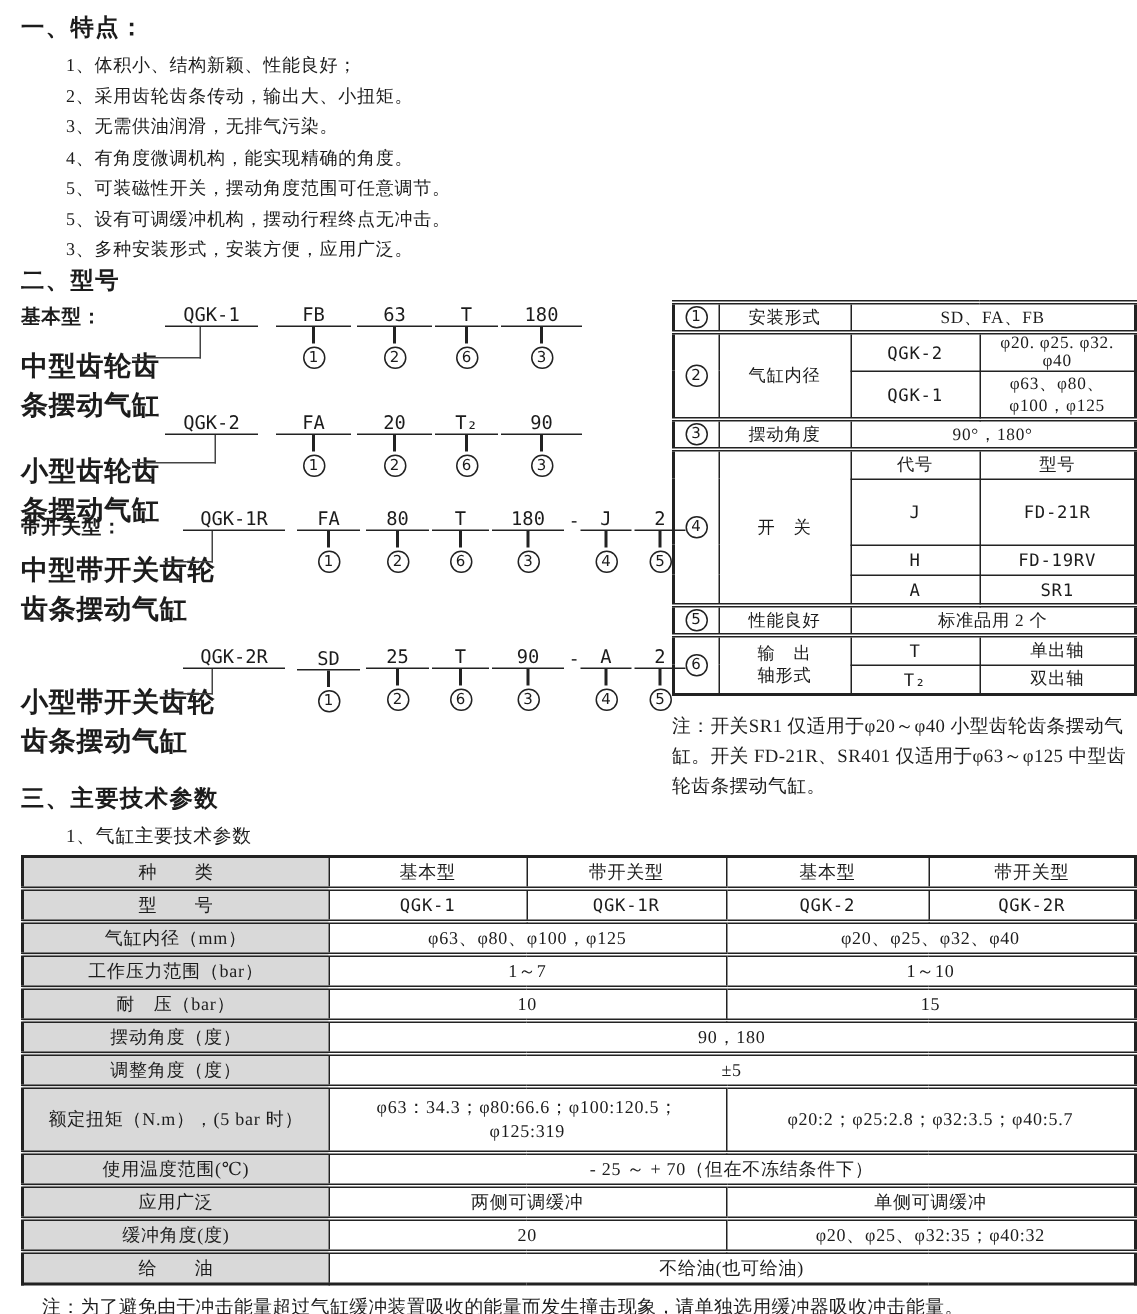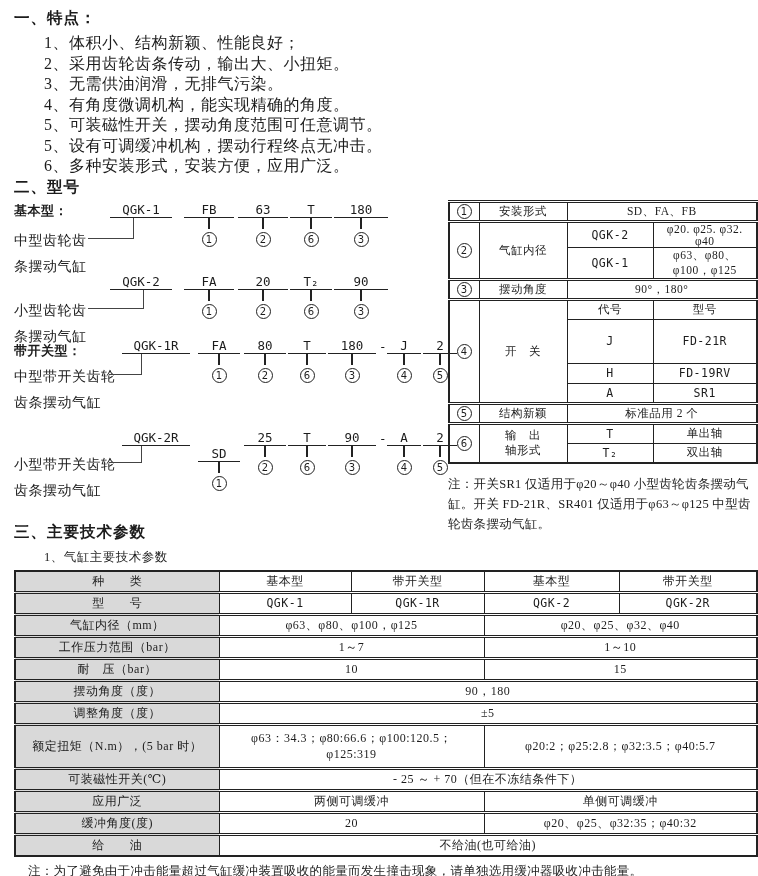--- a/index.html
+++ b/index.html
@@ -13,32 +13,32 @@
   .page { position:relative; width:758px; height:876px; padding:8px 2px 0 14px; overflow:hidden; }
 
   h1.sec {
     margin:0; font-size:15.5px; font-weight:bold;
     font-family:"DejaVu Sans","Liberation Sans",sans-serif;
     letter-spacing:1px;
   }
 
   
   .feature-list { margin:4px 0 0 30px; }
-  .feature-item { font-size:16px; line-height:20.5px; letter-spacing:0.5px; }
+  .feature-item { font-size:12px; line-height:20.5px; letter-spacing:0.5px; }
 
   
   .models-heading { margin-top:6px; }
   .models-body { position:relative; height:322px; margin-top:2px; }
 
   .diag { position:absolute; left:0; width:445px; }
   .dg-type {
     position:absolute; font-size:13px; font-weight:bold;
     font-family:"DejaVu Sans","Liberation Sans",sans-serif; letter-spacing:0.5px;
   }
-  .dg-desc { position:absolute; font-size:14px; font-weight:400; letter-spacing:0.5px; }
+  .dg-desc { position:absolute; font-size:18px; font-weight:700; letter-spacing:0.5px; }
   .seg { position:absolute; text-align:center; }
   .seg-code {
     font-family:"DejaVu Sans Mono","Liberation Mono",monospace;
     font-size:12.5px; height:16px; line-height:15px;
     border-bottom:1.5px solid #222;
   }
   .seg-tick { width:1.5px; height:11px; background:#222; margin:0 auto; }
   .circ {
     display:inline-block; width:15px; height:15px;
     border:1px solid #222; border-radius:50%;
@@ -90,21 +90,21 @@
 
   <section>
     <h1 class="sec">一、特点：</h1>
     <div class="feature-list">
       <div class="feature-item">1、体积小、结构新颖、性能良好；</div>
       <div class="feature-item">2、采用齿轮齿条传动，输出大、小扭矩。</div>
       <div class="feature-item">3、无需供油润滑，无排气污染。</div>
       <div class="feature-item">4、有角度微调机构，能实现精确的角度。</div>
       <div class="feature-item">5、可装磁性开关，摆动角度范围可任意调节。</div>
       <div class="feature-item">5、设有可调缓冲机构，摆动行程终点无冲击。</div>
-      <div class="feature-item">6、多种安装形式，安装方便，应用广泛。</div>
+      <div class="feature-item">3、多种安装形式，安装方便，应用广泛。</div>
     </div>
   </section>
 
   <section>
     <h1 class="sec models-heading">二、型号</h1>
 
     <div class="models-body">
 
       <div class="diag" style="top:2px;height:72px;">
         <div class="dg-type" style="left:0;top:0;">基本型：</div>
@@ -206,21 +206,21 @@
         </div>
       </div>
 
       <div class="diag" style="top:230px;height:80px;">
         <div class="dg-desc" style="left:0;top:26px;">小型带开关齿轮</div>
         <div class="dg-desc" style="left:0;top:52px;">齿条摆动气缸</div>
         <div class="elbow" style="left:95px;top:16px;width:33px;height:17px;"></div>
         <div class="seg" style="left:108px;top:0;width:68px;">
           <div class="seg-code">QGK-2R</div>
         </div>
-        <div class="seg" style="left:184px;top:16px;width:42px;">
+        <div class="seg" style="left:184px;top:1px;width:42px;">
           <div class="seg-code">SD</div>
           <div class="seg-tick"></div>
           <span class="circ">1</span>
         </div>
         <div class="seg" style="left:230px;top:0;width:42px;">
           <div class="seg-code">25</div>
           <div class="seg-tick"></div>
           <span class="circ">2</span>
         </div>
         <div class="seg" style="left:274px;top:0;width:38px;">
@@ -288,21 +288,21 @@
             <tr>
               <td class="mono">H</td>
               <td class="mono">FD-19RV</td>
             </tr>
             <tr>
               <td class="mono">A</td>
               <td class="mono">SR1</td>
             </tr>
             <tr class="grp">
               <td><span class="circ">5</span></td>
-              <td>结构新颖</td>
+              <td>性能良好</td>
               <td colspan="2">标准品用 2 个</td>
             </tr>
             <tr class="grp">
               <td rowspan="2"><span class="circ">6</span></td>
               <td rowspan="2">
                 <div>输　出</div>
                 <div>轴形式</div>
               </td>
               <td class="mono">T</td>
               <td>单出轴</td>
@@ -369,21 +369,21 @@
           <td class="lbl">调整角度（度）</td>
           <td colspan="4">±5</td>
         </tr>
         <tr>
           <td class="lbl" style="height:44px;">额定扭矩（N.m），(5 bar 时）</td>
           <td colspan="2" class="pre">φ63：34.3；φ80:66.6；φ100:120.5；
 φ125:319</td>
           <td colspan="2">φ20:2；φ25:2.8；φ32:3.5；φ40:5.7</td>
         </tr>
         <tr>
-          <td class="lbl">可装磁性开关(℃)</td>
+          <td class="lbl">使用温度范围(℃)</td>
           <td colspan="4">- 25 ～ + 70（但在不冻结条件下）</td>
         </tr>
         <tr>
           <td class="lbl">应用广泛</td>
           <td colspan="2">两侧可调缓冲</td>
           <td colspan="2">单侧可调缓冲</td>
         </tr>
         <tr>
           <td class="lbl">缓冲角度(度)</td>
           <td colspan="2">20</td>

